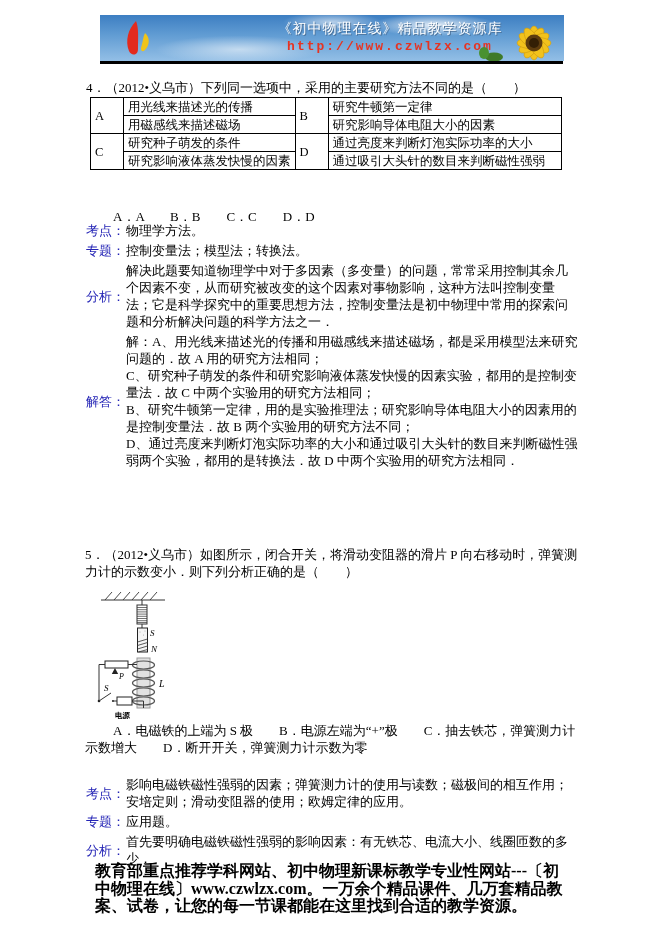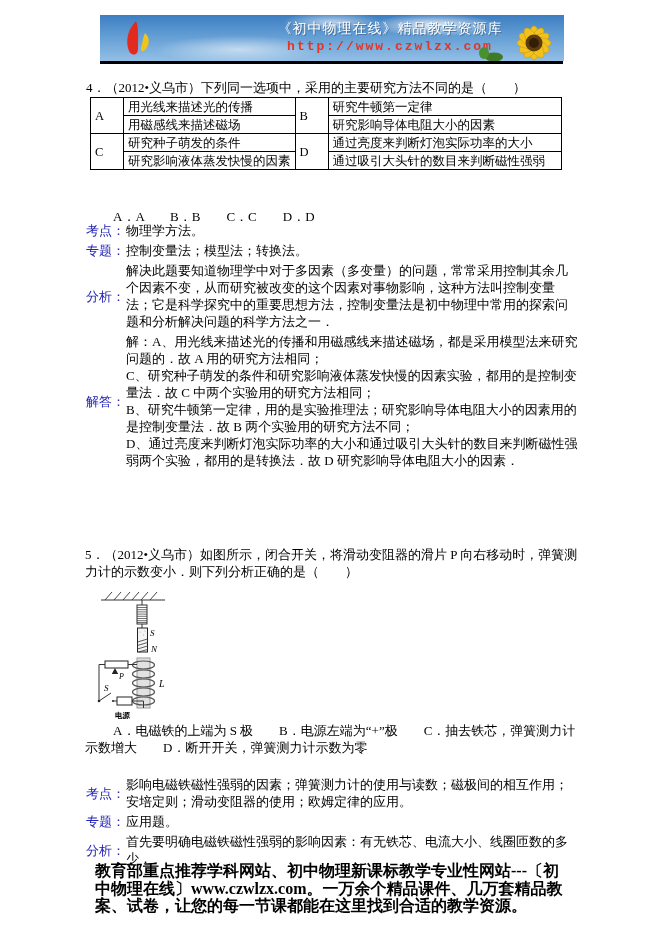--- a/index.html
+++ b/index.html
@@ -121,21 +121,21 @@
     <div class="mrow">
       <span class="mlabel">分析：</span>
       <div class="mbody">解决此题要知道物理学中对于多因素（多变量）的问题，常常采用控制其余几个因素不变，从而研究被改变的这个因素对事物影响，这种方法叫控制变量法；它是科学探究中的重要思想方法，控制变量法是初中物理中常用的探索问题和分析解决问题的科学方法之一．</div>
     </div>
     <div class="mrow">
       <span class="mlabel">解答：</span>
       <div class="mbody">
         <div class="para">解：A、用光线来描述光的传播和用磁感线来描述磁场，都是采用模型法来研究问题的．故 A 用的研究方法相同；</div>
         <div class="para">C、研究种子萌发的条件和研究影响液体蒸发快慢的因素实验，都用的是控制变量法．故 C 中两个实验用的研究方法相同；</div>
         <div class="para">B、研究牛顿第一定律，用的是实验推理法；研究影响导体电阻大小的因素用的是控制变量法．故 B 两个实验用的研究方法不同；</div>
-        <div class="para">D、通过亮度来判断灯泡实际功率的大小和通过吸引大头针的数目来判断磁性强弱两个实验，都用的是转换法．故 D 研究影响导体电阻大小的因素．</div>
+        <div class="para">D、通过亮度来判断灯泡实际功率的大小和通过吸引大头针的数目来判断磁性强弱两个实验，都用的是转换法．故 D 中两个实验用的研究方法相同．</div>
       </div>
     </div>
   </div>
 
   <div class="stem" style="left:85px;top:546px;width:494px;">5．（2012•义乌市）如图所示，闭合开关，将滑动变阻器的滑片 P 向右移动时，弹簧测力计的示数变小．则下列分析正确的是（　　）</div>
 
   <svg class="figure" width="150" height="135" viewBox="0 0 150 135">
     <g stroke="#333" stroke-width="1" fill="none">
 
       <line x1="16" y1="12" x2="80" y2="12"></line>

